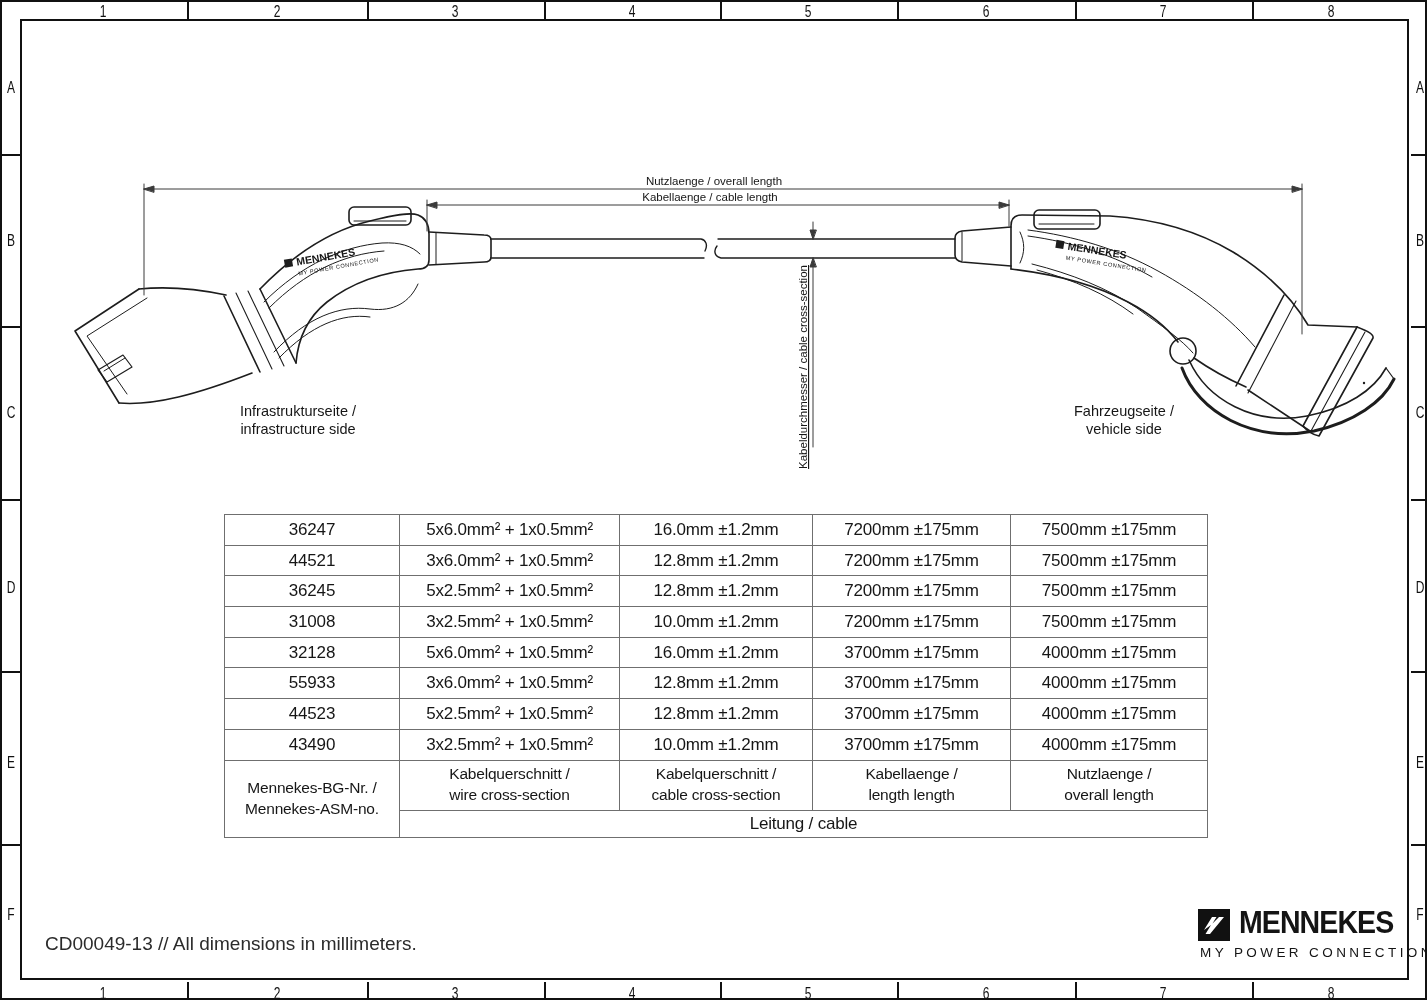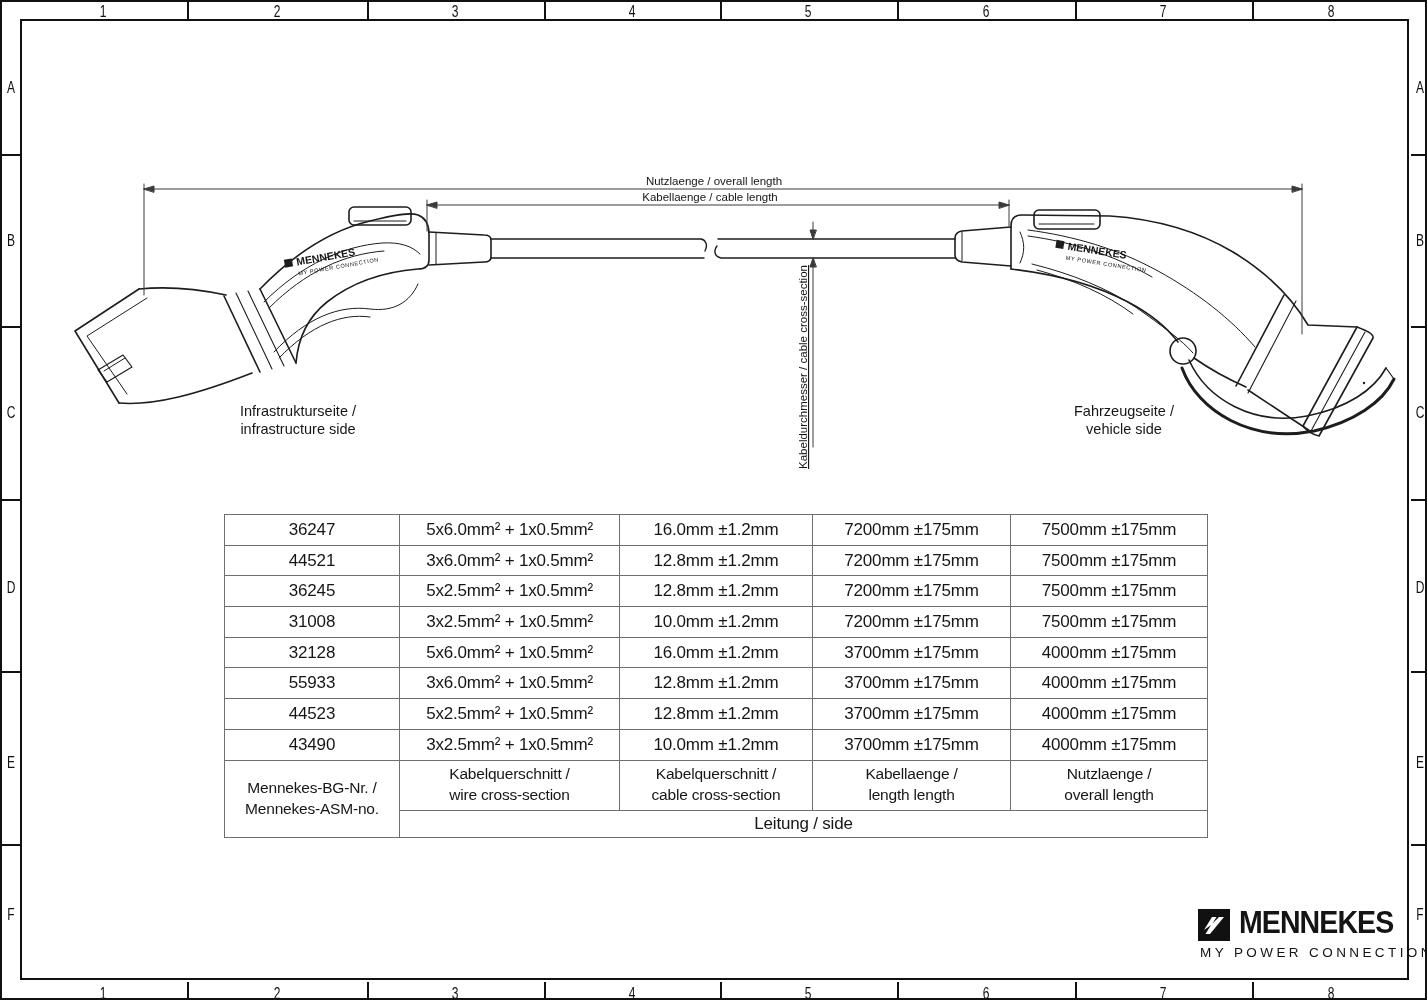--- a/index.html
+++ b/index.html
@@ -308,25 +308,26 @@
       <td>
         <span class="l1">Kabellaenge /</span>
         <span class="l2">length length</span>
       </td>
       <td>
         <span class="l1">Nutzlaenge /</span>
         <span class="l2">overall length</span>
       </td>
     </tr>
     <tr class="leitung">
-      <td colspan="4">Leitung / side</td>
+      <td colspan="4">Leitung / cable</td>
     </tr>
   </tbody>
     </table>
 
+  <div id="footnote">CD00049-13 // All dimensions in millimeters.</div>
 
   <div id="logo">
     <div class="sq">
       <svg width="32" height="32" viewBox="0 0 32 32">
         <polygon points="6,21 14,8 18.5,8 14.5,14.5 21,8 26,8 12,25 7.5,25 13,16" fill="#fff"></polygon>
       </svg>
     </div>
     <div class="brand">MENNEKES</div>
     <div class="tagline">MY POWER CONNECTION</div>
   </div>

